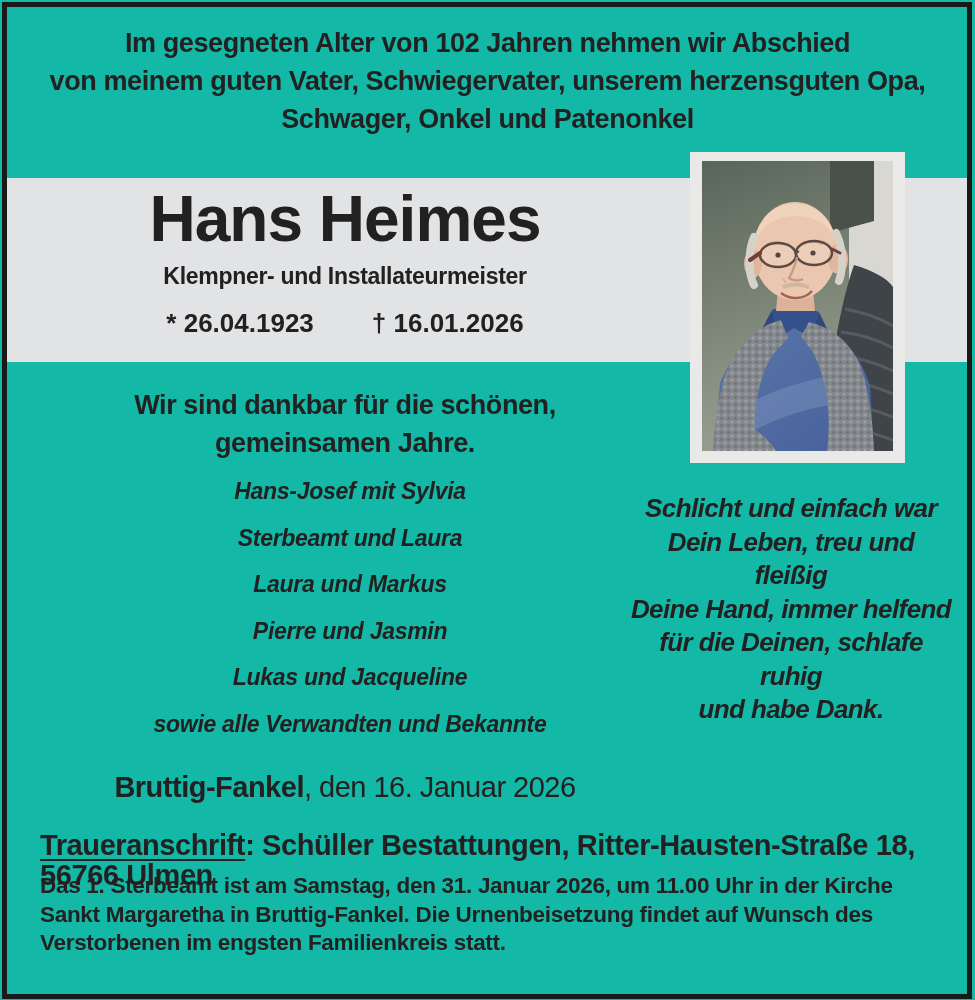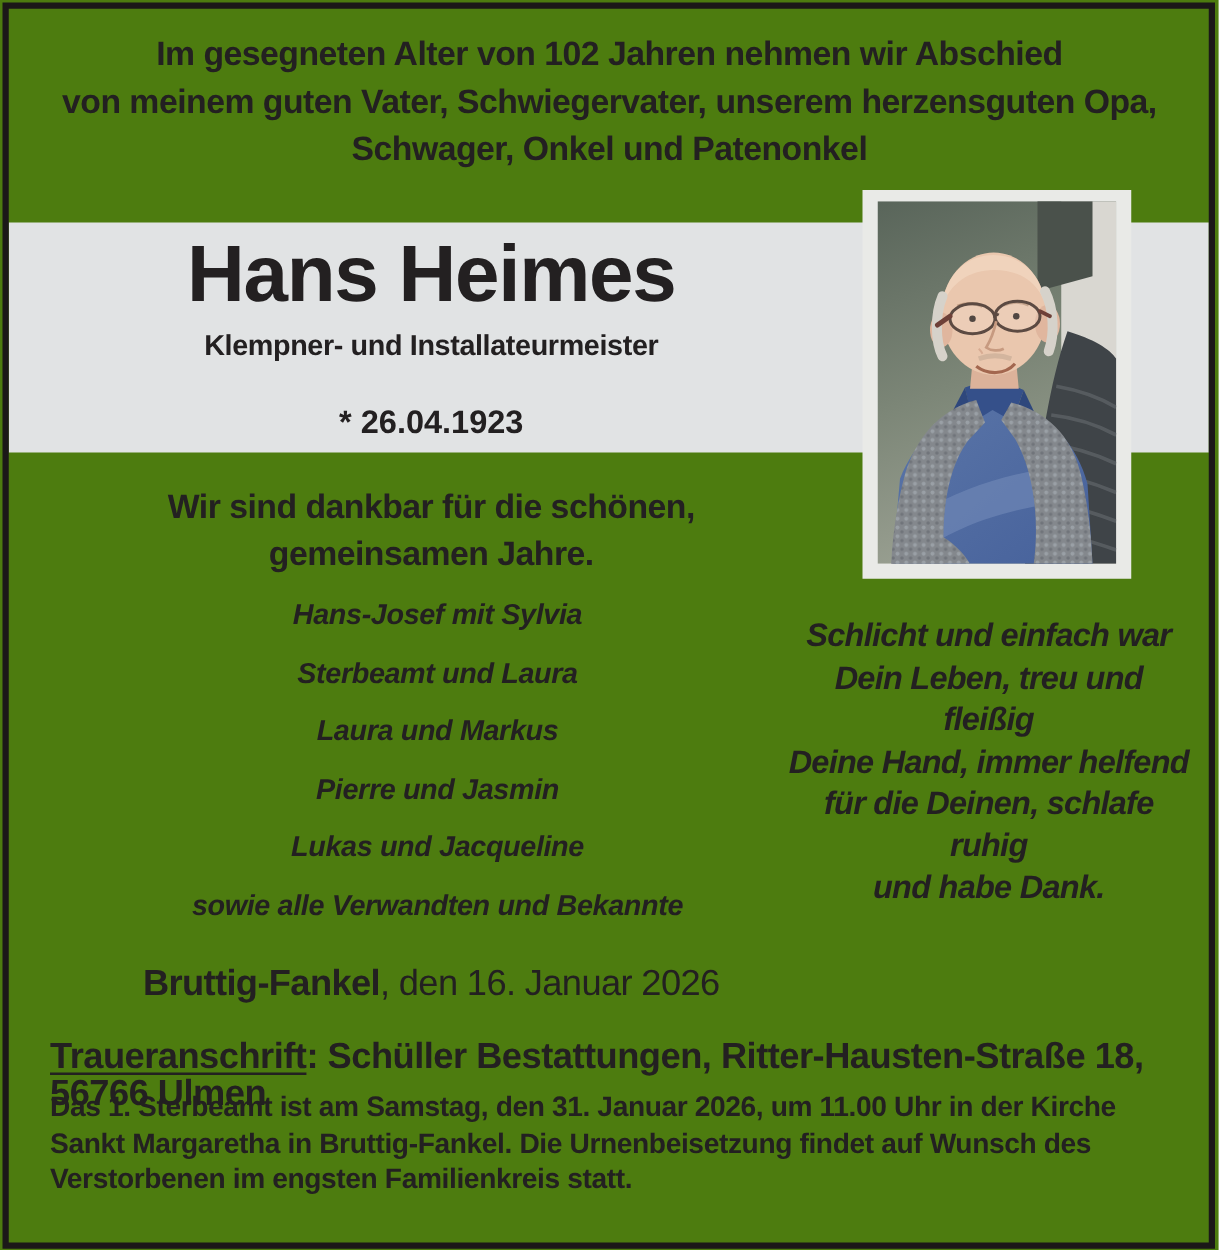--- a/index.html
+++ b/index.html
@@ -1,19 +1,19 @@
 <!DOCTYPE html>
 <html><head>
 <meta charset="utf-8">
 <style>
   html,body{margin:0;padding:0;background:#ffffff;}
   .sheet{
     position:relative;
     width:975px;height:1000px;
-    background:#4d7c0f;
+    background:#14b8a6;
     font-family:"Liberation Sans","DejaVu Sans",sans-serif;
     color:#232021;
     overflow:hidden;
   }
   .border-frame{
     position:absolute;
     left:2px;top:2px;right:3px;bottom:1px;
     border:5px solid #1b1818;
     pointer-events:none;
     z-index:10;
@@ -47,21 +47,21 @@
     font-weight:700;
     letter-spacing:-1px;
   }
   .profession{
     margin-top:8px;
     font-size:23px;line-height:28px;
     font-weight:700;
     letter-spacing:-0.3px;
   }
   .dates{
-    margin-top:32px;
+    margin-top:18px;
     display:flex;justify-content:center;gap:58px;
     font-size:26px;line-height:30px;
     font-weight:700;
   }
   .photo-frame{
     position:absolute;
     left:690px;top:152px;
     width:215px;height:311px;
     background:#e9eae7;
     box-sizing:border-box;
@@ -143,20 +143,21 @@
 
   <div class="intro">Im gesegneten Alter von 102 Jahren nehmen wir Abschied
 von meinem guten Vater, Schwiegervater, unserem herzensguten Opa,
 Schwager, Onkel und Patenonkel</div>
 
   <div class="name-block">
     <h1>Hans Heimes</h1>
     <div class="profession">Klempner- und Installateurmeister</div>
     <div class="dates">
       <span>* 26.04.1923</span>
+      <span>† 16.01.2026</span>
     </div>
   </div>
 
   <figure class="photo-frame">
     <svg viewBox="0 0 191 290" width="191" height="290" aria-hidden="true">
       <defs>
         <linearGradient id="bg" x1="0" y1="0" x2="0.25" y2="1">
           <stop offset="0" stop-color="#59655a"></stop>
           <stop offset="0.55" stop-color="#7c8677"></stop>
           <stop offset="1" stop-color="#9aa092"></stop>

